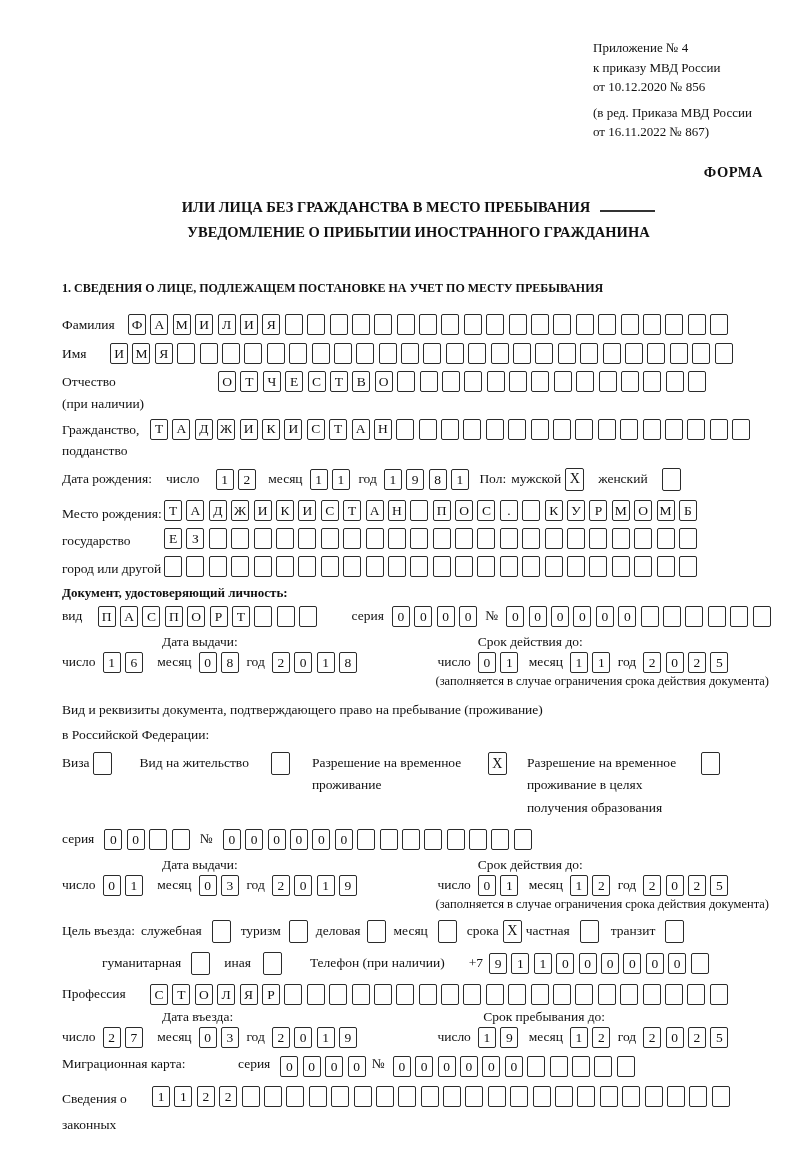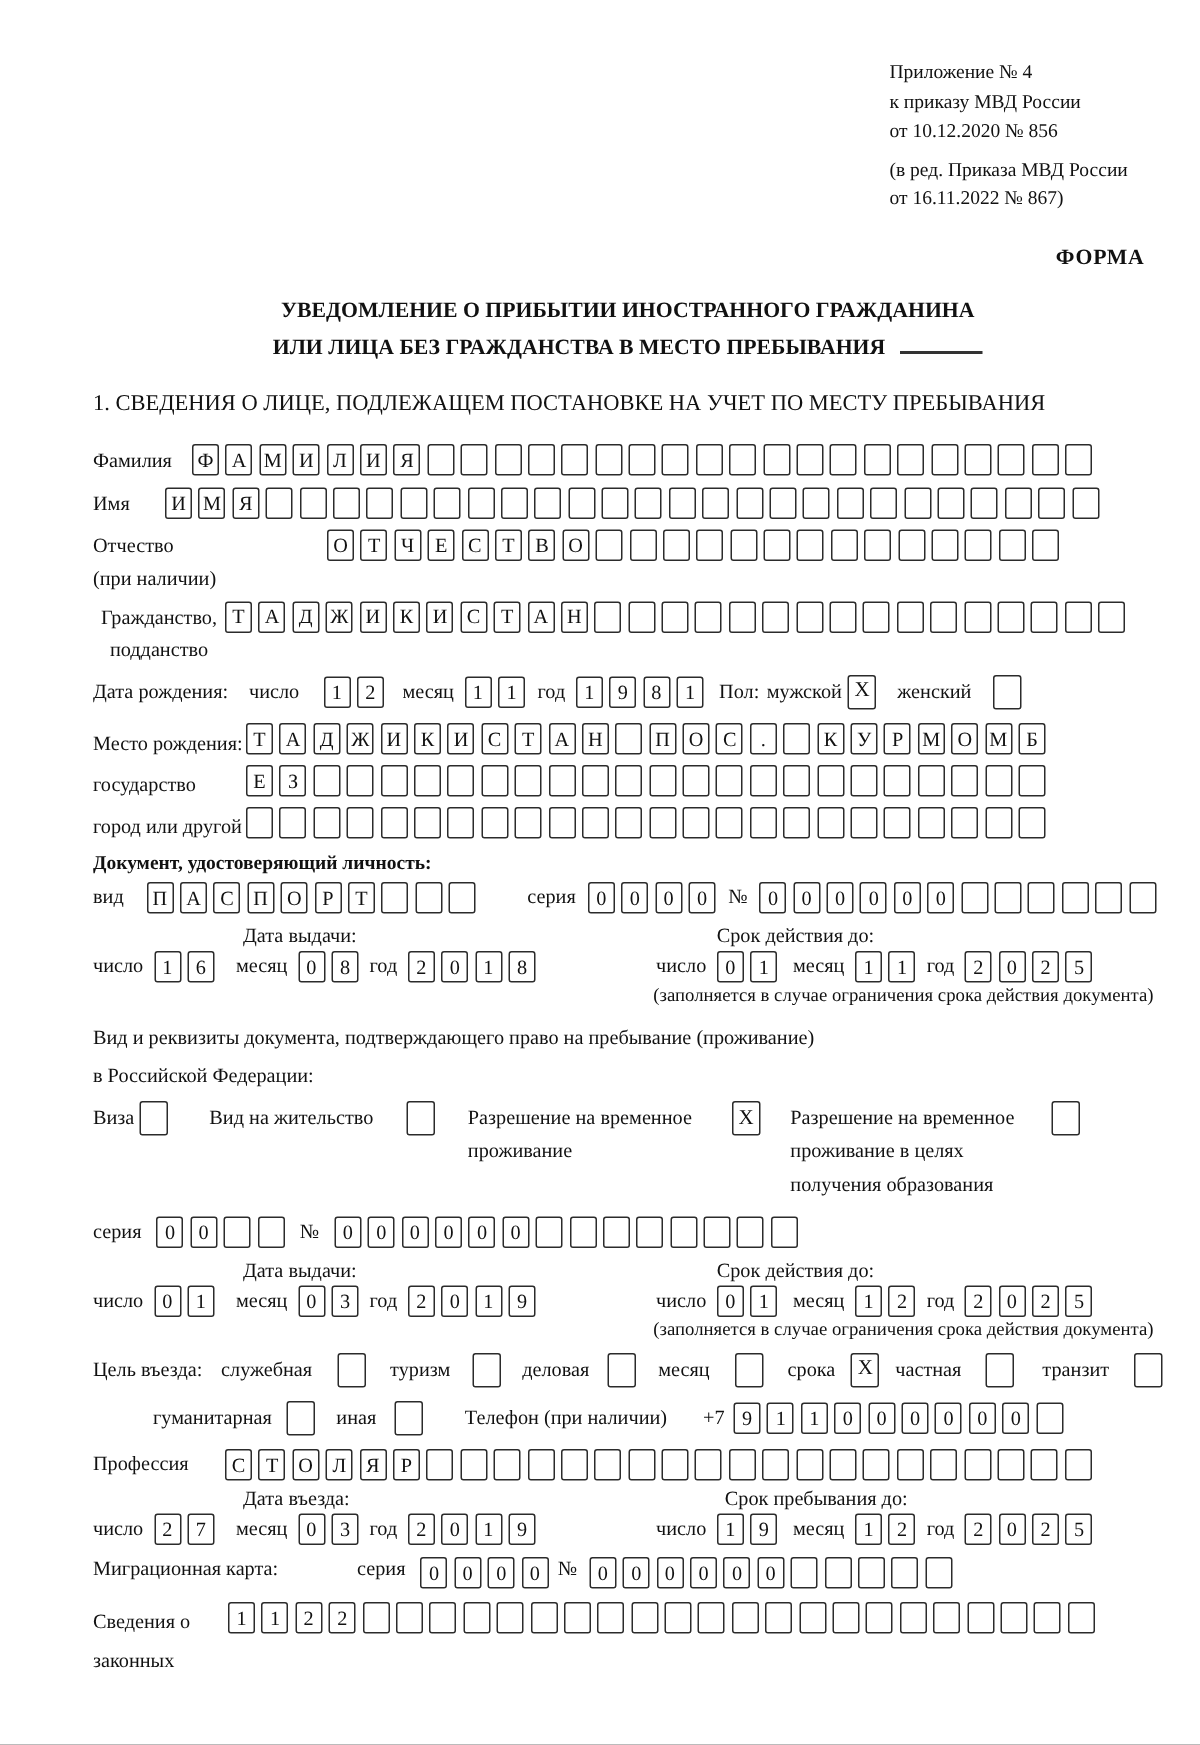--- a/index.html
+++ b/index.html
@@ -7,21 +7,21 @@
     width:800px; height:1163px; background:#ffffff; margin:0 auto;
     box-sizing:border-box; padding:38px 25px 20px 62px;
     font-family:"Liberation Serif","DejaVu Serif",serif;
     color:#111; font-size:13.5px; position:relative; overflow:hidden;
   }
   .hdr { width:190px; margin-left:531px; line-height:1.5; font-size:13px; }
   .hdr .amend { margin-top:6px; }
   .forma { text-align:right; padding-right:12px; font-weight:bold; font-size:14.5px; margin-top:22px; letter-spacing:.5px; }
   .title { text-align:center; font-weight:bold; font-size:14.5px; line-height:1.75; margin-top:14px; }
   .t-underline { display:inline-block; width:55px; height:3px; border-bottom:2.5px solid #333; margin-left:10px; }
-  .sect { font-weight:normal; font-size:15px; margin-top:16px; margin-bottom:18px; }
+  .sect { font-weight:bold; font-size:12px; margin-top:36px; margin-bottom:18px; }
   .row { display:flex; align-items:flex-start; margin-bottom:7px; }
   .lblcol { line-height:1.6; }
   .cells { display:inline-flex; flex-wrap:nowrap; }
   .cell {
     box-sizing:content-box; width:16px; height:19px; border:1.6px solid #2b2b2b;
     border-radius:2px; margin-right:4.4px; display:inline-flex; align-items:center;
     justify-content:center; font-size:13.5px; line-height:1; flex:0 0 auto; background:#fff;
   }
   .cbox {
     box-sizing:content-box; width:17px; height:21px; border:1.6px solid #2b2b2b;
@@ -47,24 +47,24 @@
     <div>от 10.12.2020 № 856</div>
     <div class="amend">
       <div>(в ред. Приказа МВД России</div>
       <div>от 16.11.2022 № 867)</div>
     </div>
   </div>
 
   <div class="forma">ФОРМА</div>
 
   <div class="title">
-    <div>УВЕДОМЛЕНИЕ О ПРИБЫТИИ ИНОСТРАННОГО ГРАЖДАНИНА</div>
     <div>
       <span>ИЛИ ЛИЦА БЕЗ ГРАЖДАНСТВА В МЕСТО ПРЕБЫВАНИЯ</span><span class="t-underline"></span>
     </div>
+    <div>УВЕДОМЛЕНИЕ О ПРИБЫТИИ ИНОСТРАННОГО ГРАЖДАНИНА</div>
   </div>
 
   <div class="sect">1. СВЕДЕНИЯ О ЛИЦЕ, ПОДЛЕЖАЩЕМ ПОСТАНОВКЕ НА УЧЕТ ПО МЕСТУ ПРЕБЫВАНИЯ</div>
 
   <div class="row">
     <span class="lblcol" style="width:66px;">Фамилия</span>
     <span class="cells">
         <span class="cell">Ф</span>
         <span class="cell">А</span>
         <span class="cell">М</span>
@@ -153,21 +153,21 @@
         <span class="cell"></span>
         <span class="cell"></span>
         <span class="cell"></span>
         <span class="cell"></span>
         <span class="cell"></span>
         <span class="cell"></span>
         <span class="cell"></span>
       </span>
   </div>
 
-  <div class="row" style="margin-bottom:6px;text-align:center;">
+  <div class="row" style="margin-bottom:6px;">
     <span class="lblcol stack" style="width:88px;">
       <span>Гражданство,</span>
       <span>подданство</span>
     </span>
     <span class="cells">
         <span class="cell">Т</span>
         <span class="cell">А</span>
         <span class="cell">Д</span>
         <span class="cell">Ж</span>
         <span class="cell">И</span>
@@ -484,21 +484,21 @@
           <span class="cell">2</span>
           <span class="cell">0</span>
           <span class="cell">2</span>
           <span class="cell">5</span>
         </span>
     </span>
   </div>
 
   <div class="note" style="text-align:right; padding-right:6px; margin-bottom:8px;">(заполняется в случае ограничения срока действия документа)</div>
 
-  <div class="row" style="align-items:center; margin-bottom:9px;justify-content:space-between;">
+  <div class="row" style="align-items:center; margin-bottom:9px;">
     <span>Цель въезда:</span>
     <span style="margin-left:6px;">служебная</span>
     <span class="cbox" style="margin-left:10px;"></span>
     <span style="margin-left:10px;">туризм</span>
     <span class="cbox" style="margin-left:8px;"></span>
     <span style="margin-left:8px;">деловая</span>
     <span class="cbox" style="margin-left:6px;"></span>
     <span style="margin-left:8px;">месяц</span>
     <span class="cbox" style="margin-left:10px;"></span>
     <span style="margin-left:10px;">срока</span>

